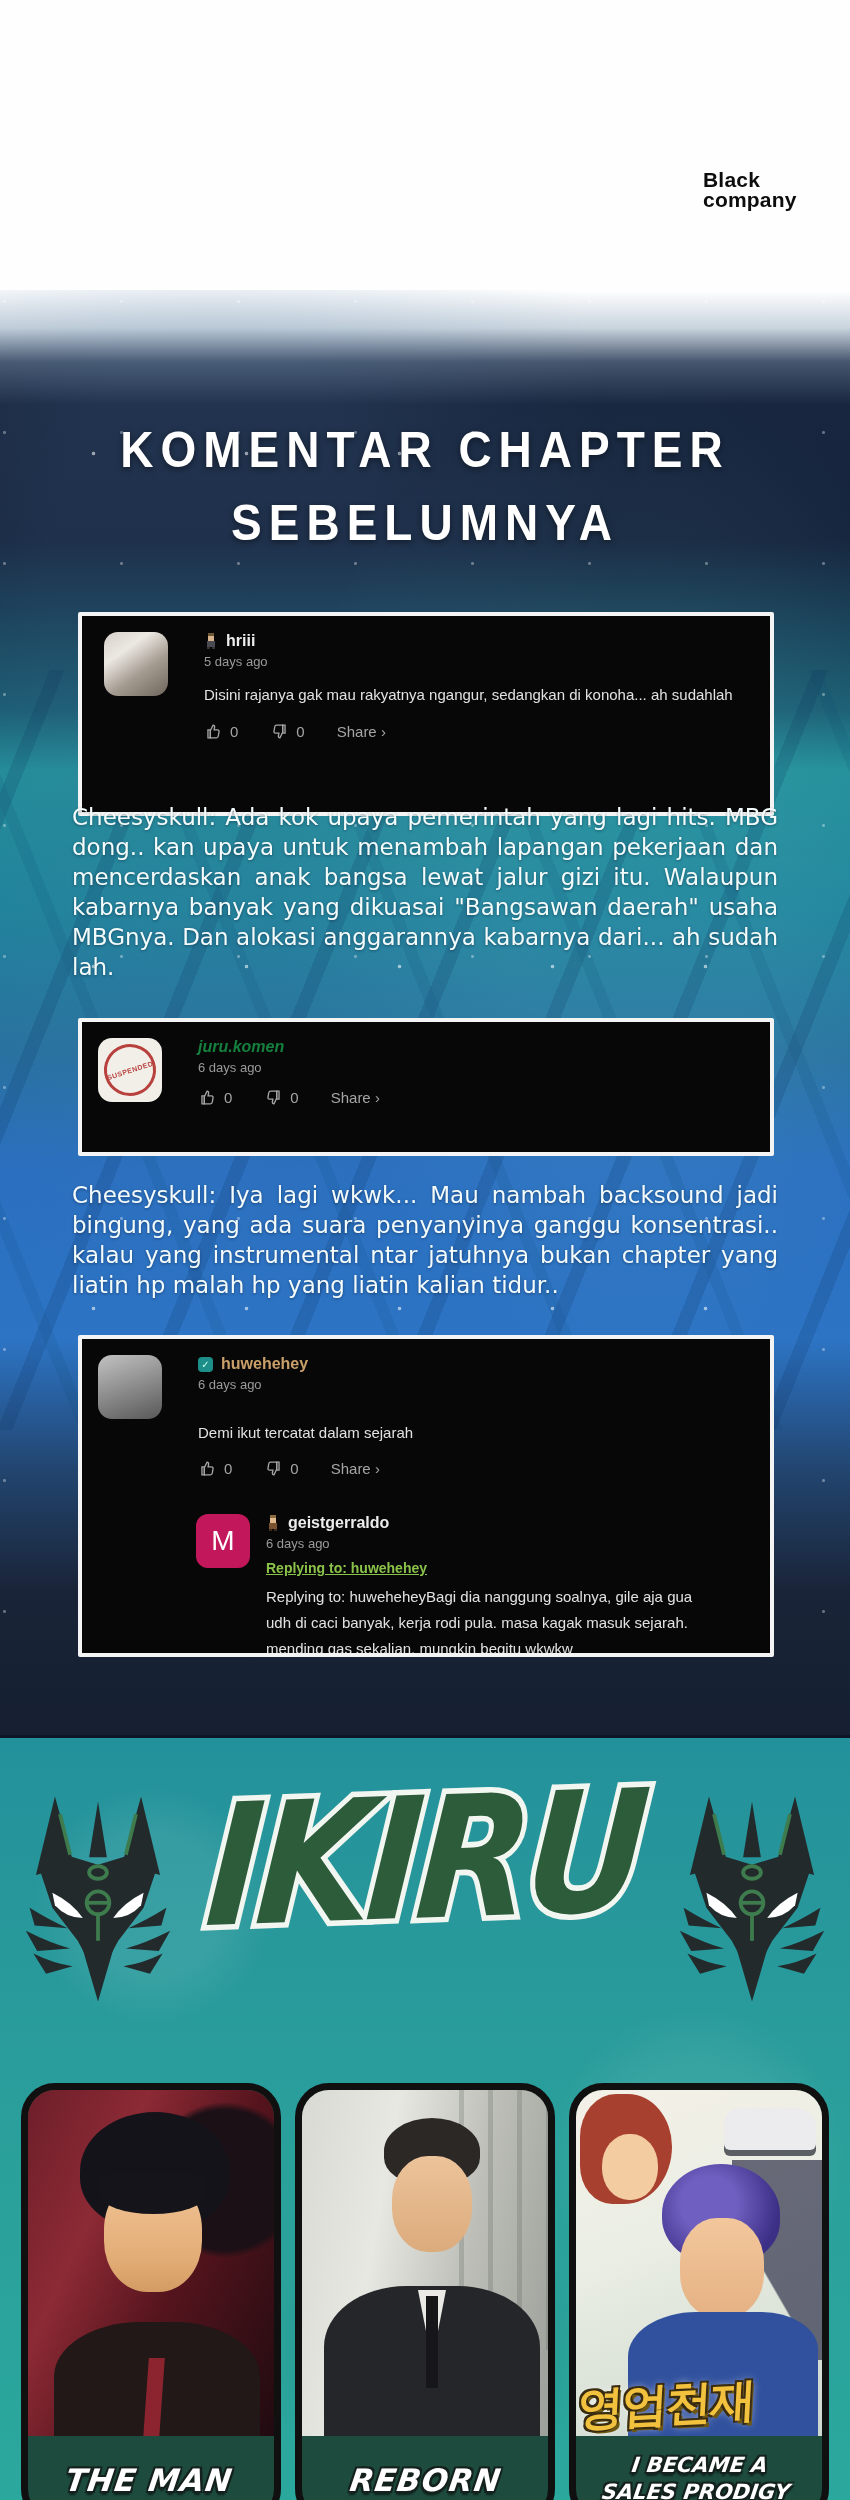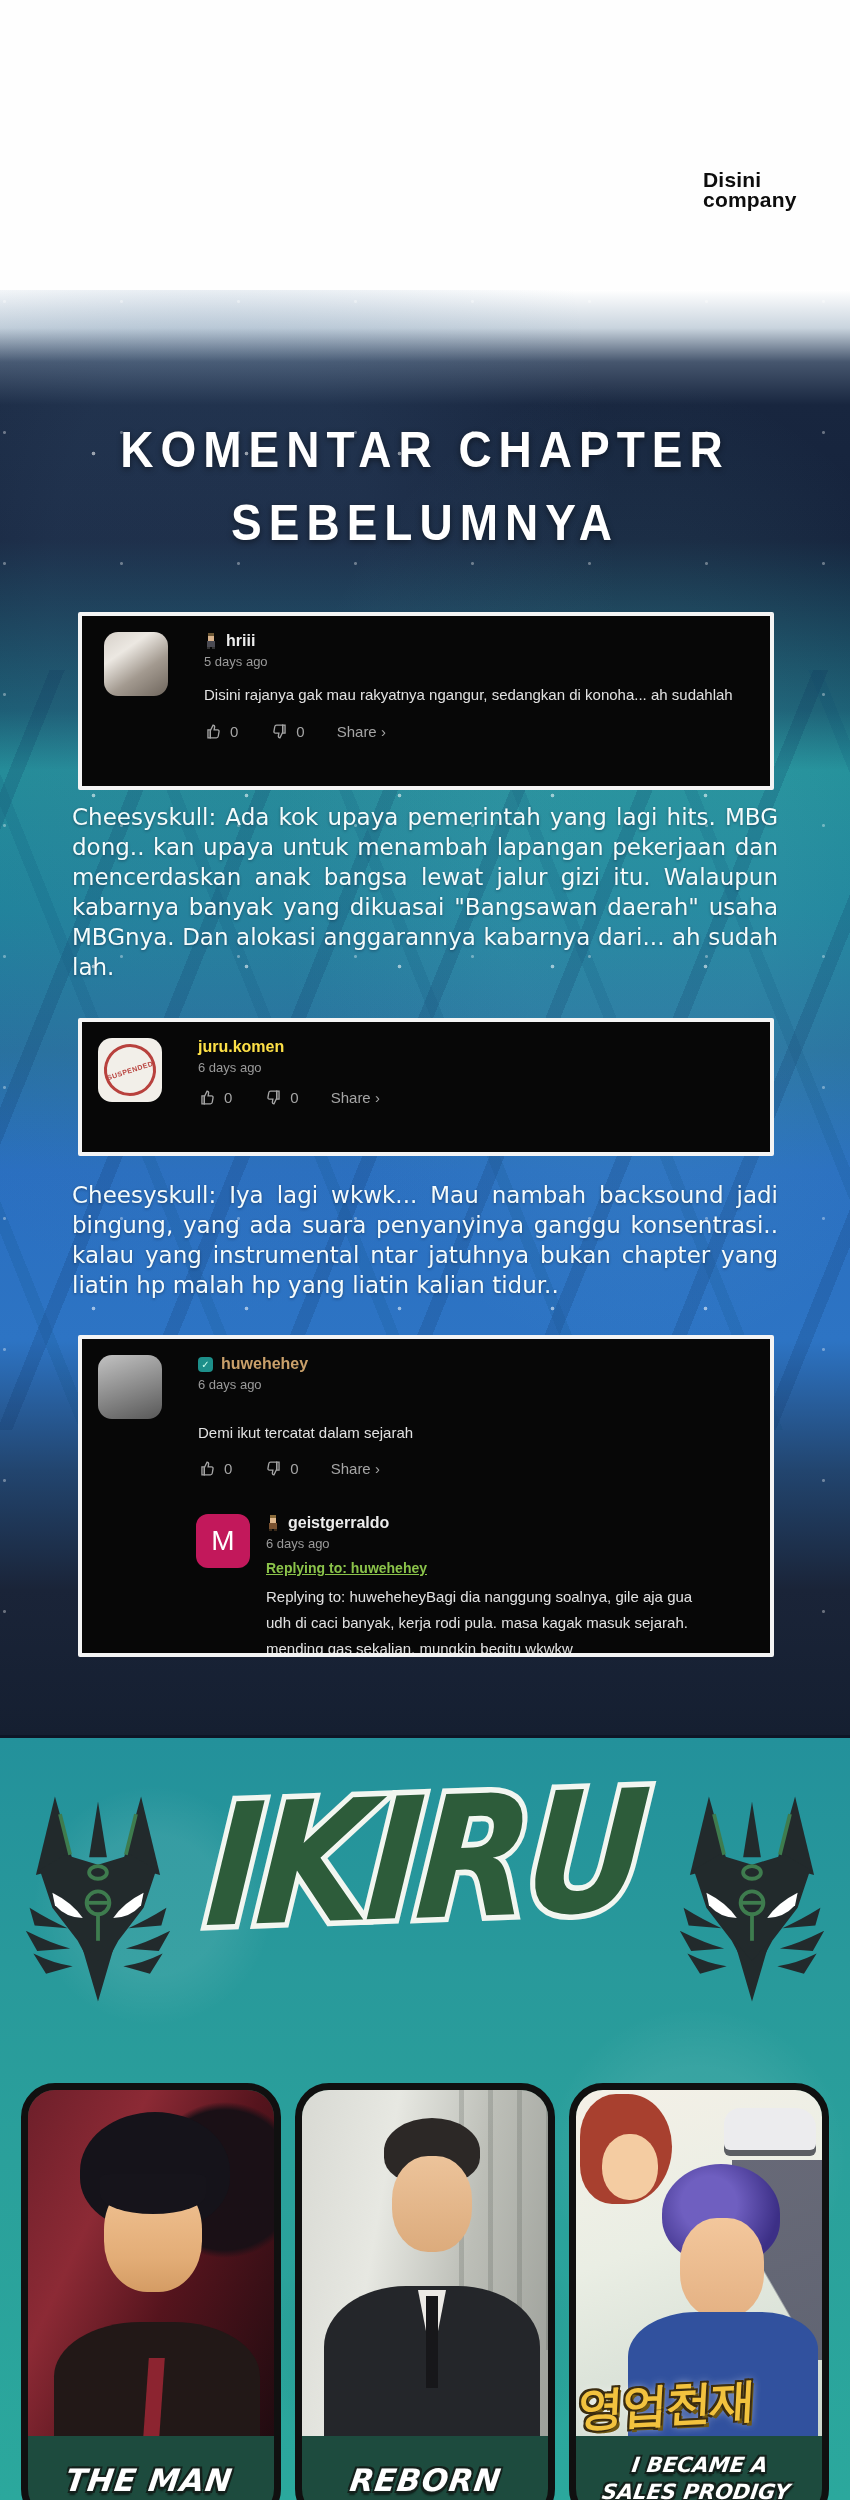--- a/index.html
+++ b/index.html
@@ -49,21 +49,21 @@
   .av-gray { background:linear-gradient(160deg,#c2c2c2 0%,#8f8f8f 48%,#585858 100%); }
   .av-white { background:#f2efe9; display:flex; align-items:center; justify-content:center; }
   .stamp { width:52px; height:52px; border:3px solid #b8413d; border-radius:50%;
     display:flex; align-items:center; justify-content:center; transform:rotate(-18deg); }
   .stamp span { font-size:7px; font-weight:bold; color:#b8413d; letter-spacing:.5px; }
   .av-m { background:#c2185b; color:#fff; display:flex; align-items:center; justify-content:center;
     font-size:28px; font-weight:normal; }
   .cbody { margin-left:36px; flex:1; }
   .uname-row { display:flex; align-items:center; gap:8px; }
   .uname { font-size:16px; font-weight:bold; color:#ededed; }
-  .uname.green { color:#fde047; }
+  .uname.green { color:#15803d;font-style:italic; }
   .uname.gold { color:#c9a06a; }
   .mini-icon { width:14px; height:16px; display:inline-block; }
   .badge { width:15px; height:15px; border-radius:4px; background:#1d8f8a; color:#cfe; font-size:10px;
     display:flex; align-items:center; justify-content:center; }
   .ctime { font-size:13px; color:#9a9a9a; margin-top:4px; }
   .ctext { font-size:15px; color:#e2e2e2; margin-top:13px; line-height:25px; max-width:560px; }
   .cfoot { display:flex; align-items:center; gap:9px; margin-top:15px; color:#a5a5a5; font-size:15px; }
   .cfoot .grp { display:flex; align-items:center; gap:7px; }
   .cfoot .sp { width:14px; }
   .cfoot svg { display:block; }
@@ -151,35 +151,35 @@
   .a3-logo { position:absolute; left:2px; bottom:2px; width:100%; text-align:left;
     font-size:46px; font-weight:bold; color:#f2c23e; letter-spacing:-2px; transform:skewX(-6deg) rotate(-3deg);
     text-shadow:-2px -2px 0 #3a2c10, 2px -2px 0 #3a2c10, -2px 2px 0 #3a2c10, 3px 3px 0 #6e5713, 0 0 10px rgba(255,255,255,.8);
     font-family:"DejaVu Sans", sans-serif; white-space:nowrap; overflow:hidden; }
 </style>
 </head>
 <body>
 
 <div class="header">
   <div class="brand">
-    <div>Disini</div>
+    <div>Black</div>
     <div>company</div>
   </div>
 </div>
 
 <div class="comments-section">
   <div class="streaks"></div>
   <div class="snow"></div>
 
   <div class="page-title">
     <div>KOMENTAR CHAPTER</div>
     <div>SEBELUMNYA</div>
   </div>
 
-  <div class="ccard" style="top:322px; height:178px;padding-left:22px;">
+  <div class="ccard" style="top:322px; height:204px;padding-left:22px;">
     <div class="avatar av-cat"></div>
     <div class="cbody">
       <div class="uname-row">
         <svg class="mini-icon" viewBox="0 0 14 16">
           <rect x="4" y="0" width="6" height="3" fill="#6d5836"></rect>
             <rect x="4" y="3" width="6" height="5" fill="#d9b38c"></rect>
           <rect x="3" y="8" width="8" height="6" fill="#4a4a52"></rect>
             <rect x="3" y="14" width="3" height="2" fill="#333"></rect>
             <rect x="8" y="14" width="3" height="2" fill="#333"></rect>
         </svg>

